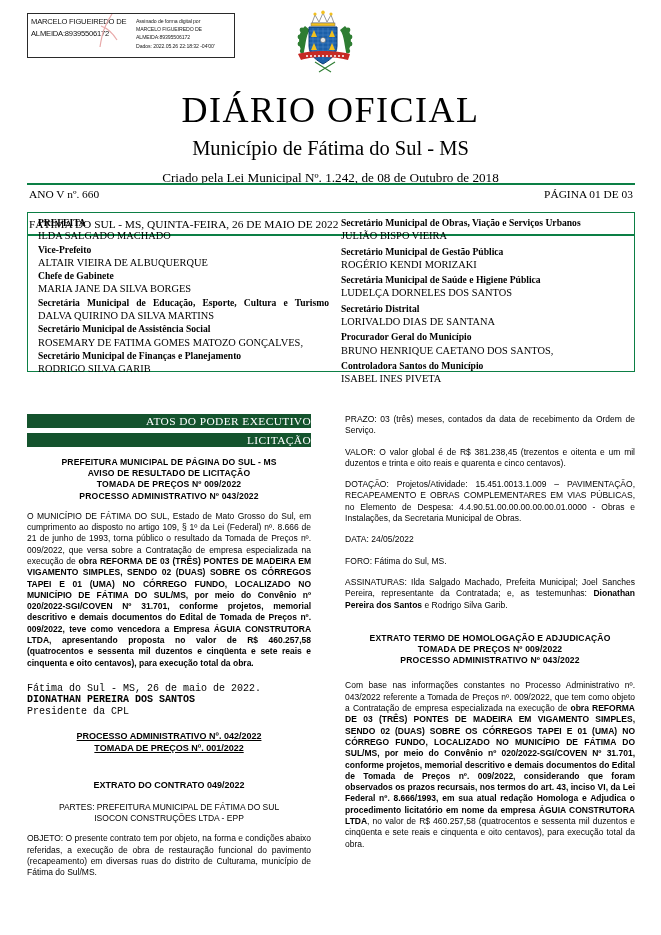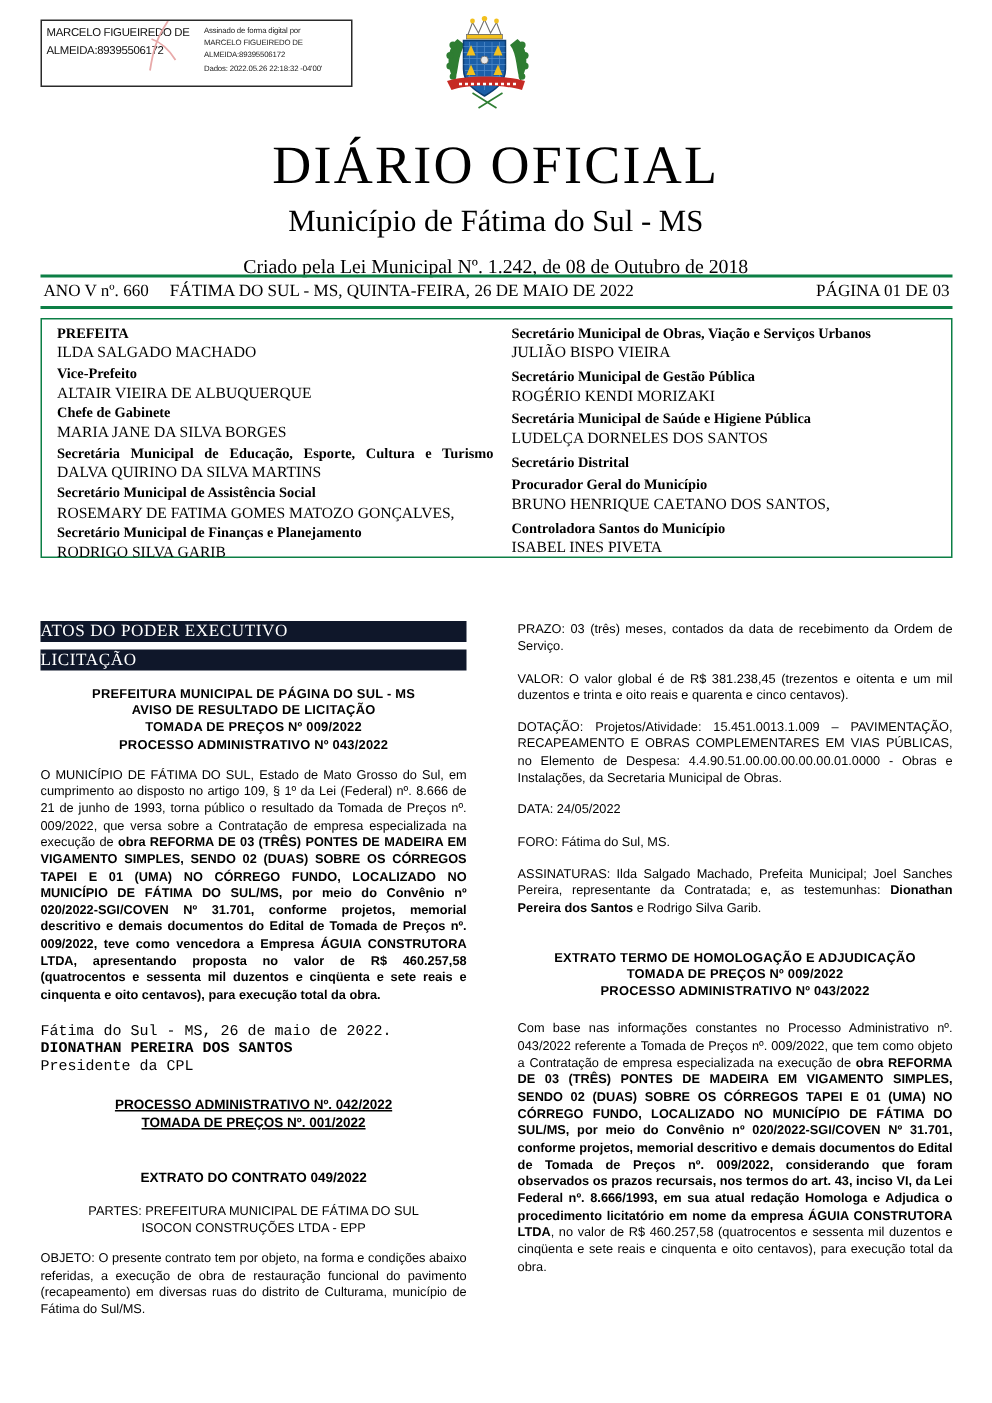--- a/index.html
+++ b/index.html
@@ -118,21 +118,21 @@
   .issue-row {
     display: flex;
     justify-content: space-between;
     align-items: baseline;
     font-family: "Liberation Serif", serif;
     font-size: 11.4px;
     line-height: 16px;
     padding: 1px 2px 2px 2px;
     white-space: nowrap;
   }
-  .issue-left { display: flex; gap: 14px; }
+  .issue-left { display: flex; gap: 14px; flex-direction: column; }
 
   
   .cabinet {
     position: absolute;
     left: 27px;
     top: 212px;
     width: 608px;
     height: 160px;
     border: 1.6px solid #0c7f45;
     box-sizing: border-box;
@@ -175,23 +175,23 @@
     display: flex;
   }
   .col {
     width: 298px;
     box-sizing: border-box;
   }
   .col.left  { padding-right: 6px; }
   .col.right { margin-left: 28px; }
 
   .banner {
-    background: #0f172a;
+    background: #14532d;
     color: #ffffff;
-    text-align: left;
+    text-align: right;
     font-family: "Liberation Serif", serif;
     font-size: 11.4px;
     line-height: 14px;
     letter-spacing: 0.4px;
     height: 14px;
     margin-bottom: 5px;
   }
 
   .hdr {
     font-family: "Liberation Sans", sans-serif;
@@ -365,20 +365,21 @@
       <div class="cab-name">RODRIGO SILVA GARIB</div>
     </div>
     <div class="cab-col right">
       <div class="cab-role">Secretário Municipal de Obras, Viação e Serviços Urbanos</div>
       <div class="cab-name">JULIÃO BISPO VIEIRA</div>
       <div class="cab-role">Secretário Municipal de Gestão Pública</div>
       <div class="cab-name">ROGÉRIO KENDI MORIZAKI</div>
       <div class="cab-role">Secretária Municipal de Saúde e Higiene Pública</div>
       <div class="cab-name">LUDELÇA DORNELES DOS SANTOS</div>
       <div class="cab-role">Secretário Distrital</div>
+      <div class="cab-name">LORIVALDO DIAS DE SANTANA</div>
       <div class="cab-role">Procurador Geral do Município</div>
       <div class="cab-name">BRUNO HENRIQUE CAETANO DOS SANTOS,</div>
       <div class="cab-role">Controladora Santos do Município</div>
       <div class="cab-name">ISABEL INES PIVETA</div>
     </div>
   </div>
 
   <div class="cols">
 
     <div class="col left">

